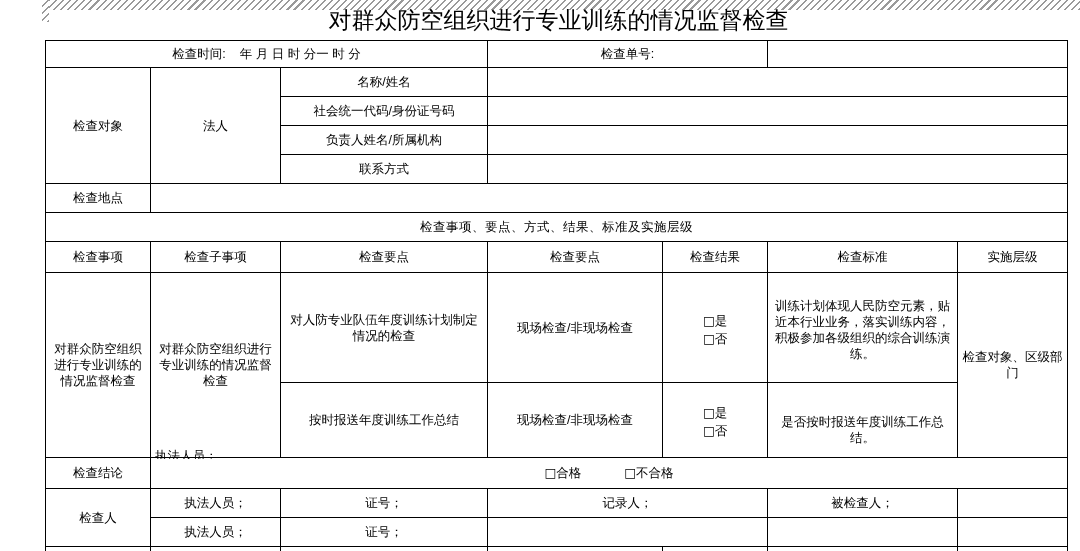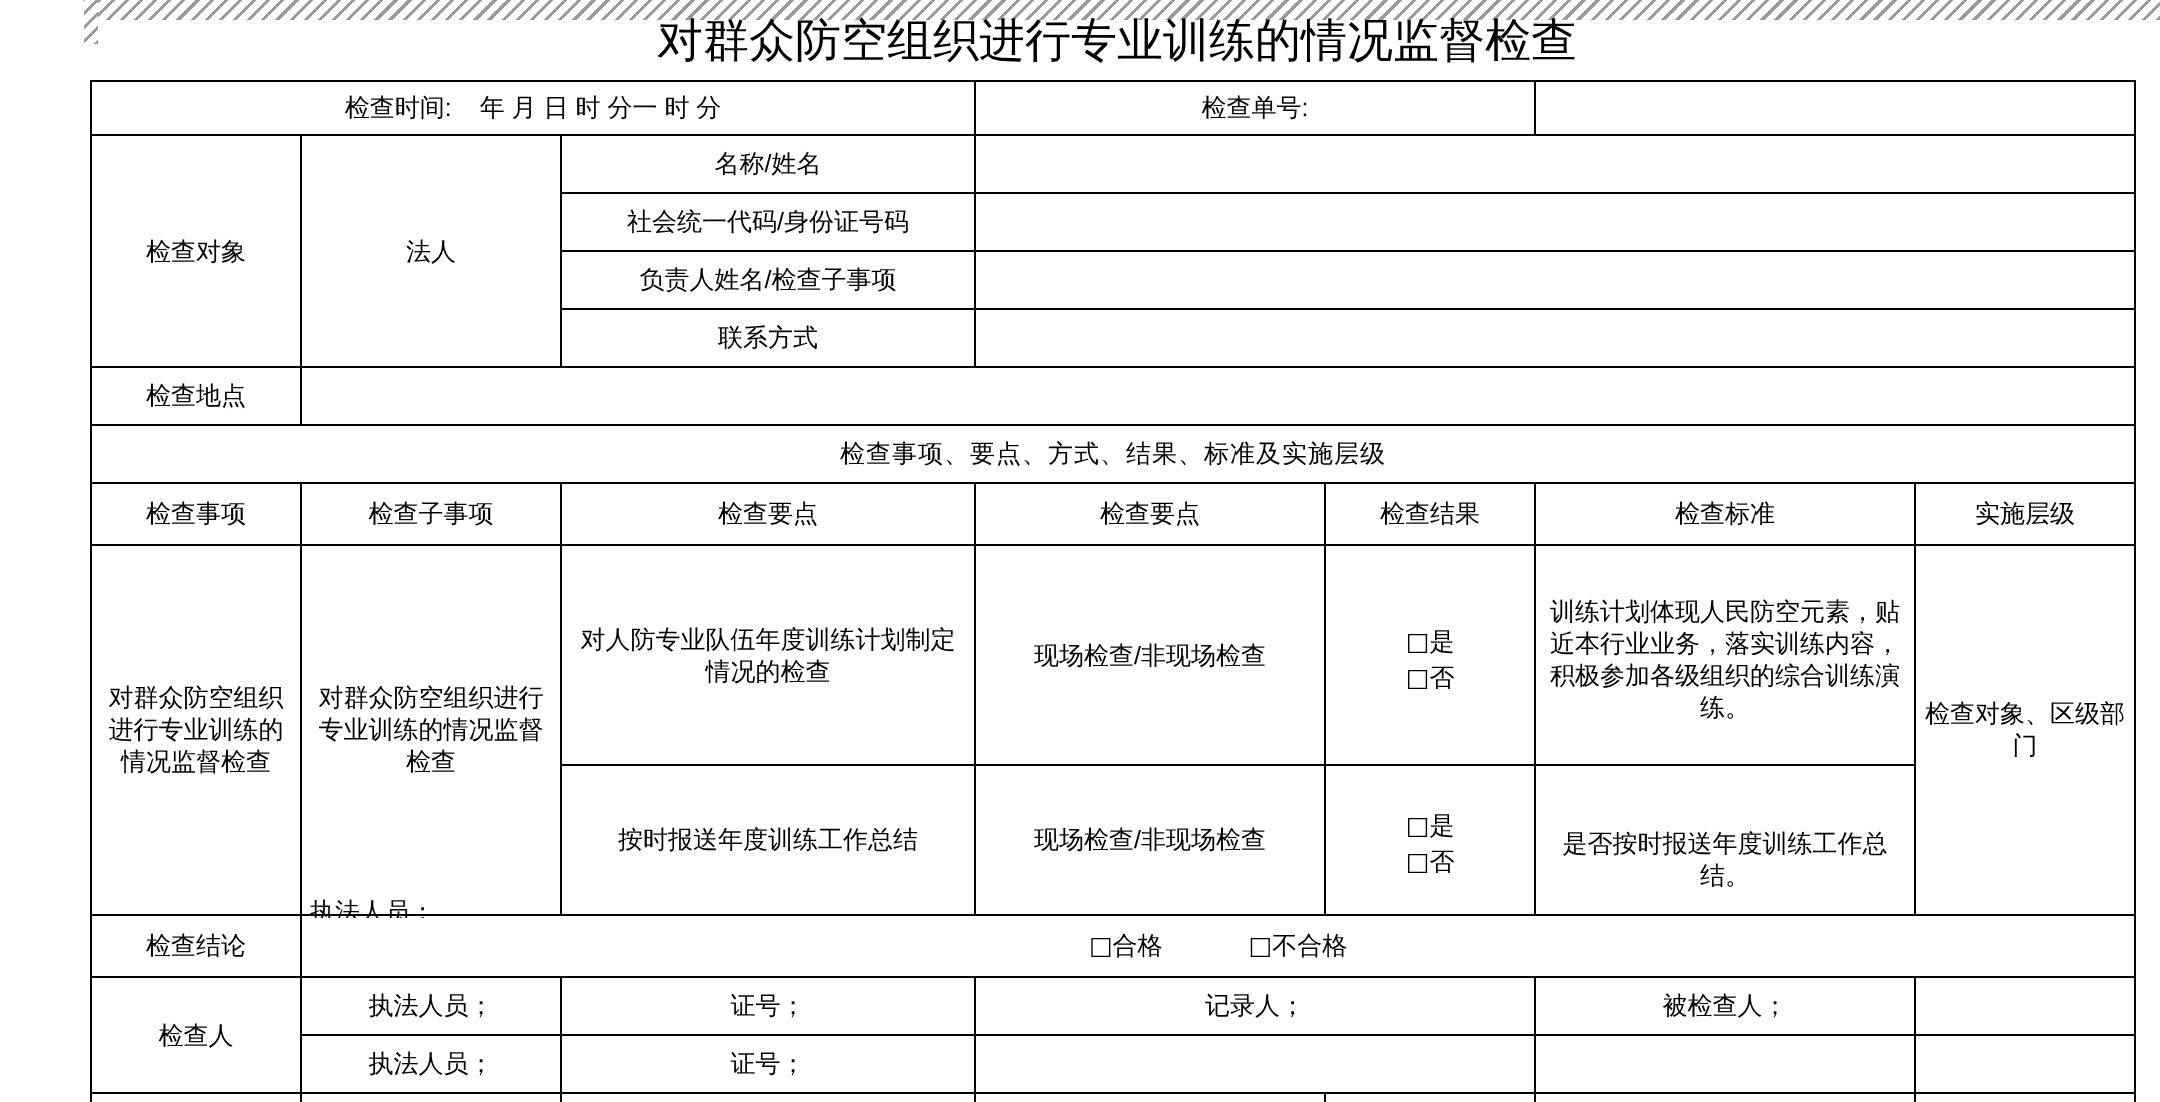--- a/index.html
+++ b/index.html
@@ -141,21 +141,21 @@
       <td class="c-center" rowspan="4">检查对象</td>
       <td class="c-center" rowspan="4">法人</td>
       <td class="c-left h24">名称/姓名</td>
       <td class="h24" colspan="4"></td>
     </tr>
     <tr>
       <td class="c-left h24">社会统一代码/身份证号码</td>
       <td class="h24" colspan="4"></td>
     </tr>
     <tr>
-      <td class="c-left h24">负责人姓名/检查子事项</td>
+      <td class="c-left h24">负责人姓名/所属机构</td>
       <td class="h24" colspan="4"></td>
     </tr>
     <tr>
       <td class="c-left h24">联系方式</td>
       <td class="h24" colspan="4"></td>
     </tr>
 
     <tr>
       <td class="c-left h24">检查地点</td>
       <td class="h24" colspan="6"></td>

